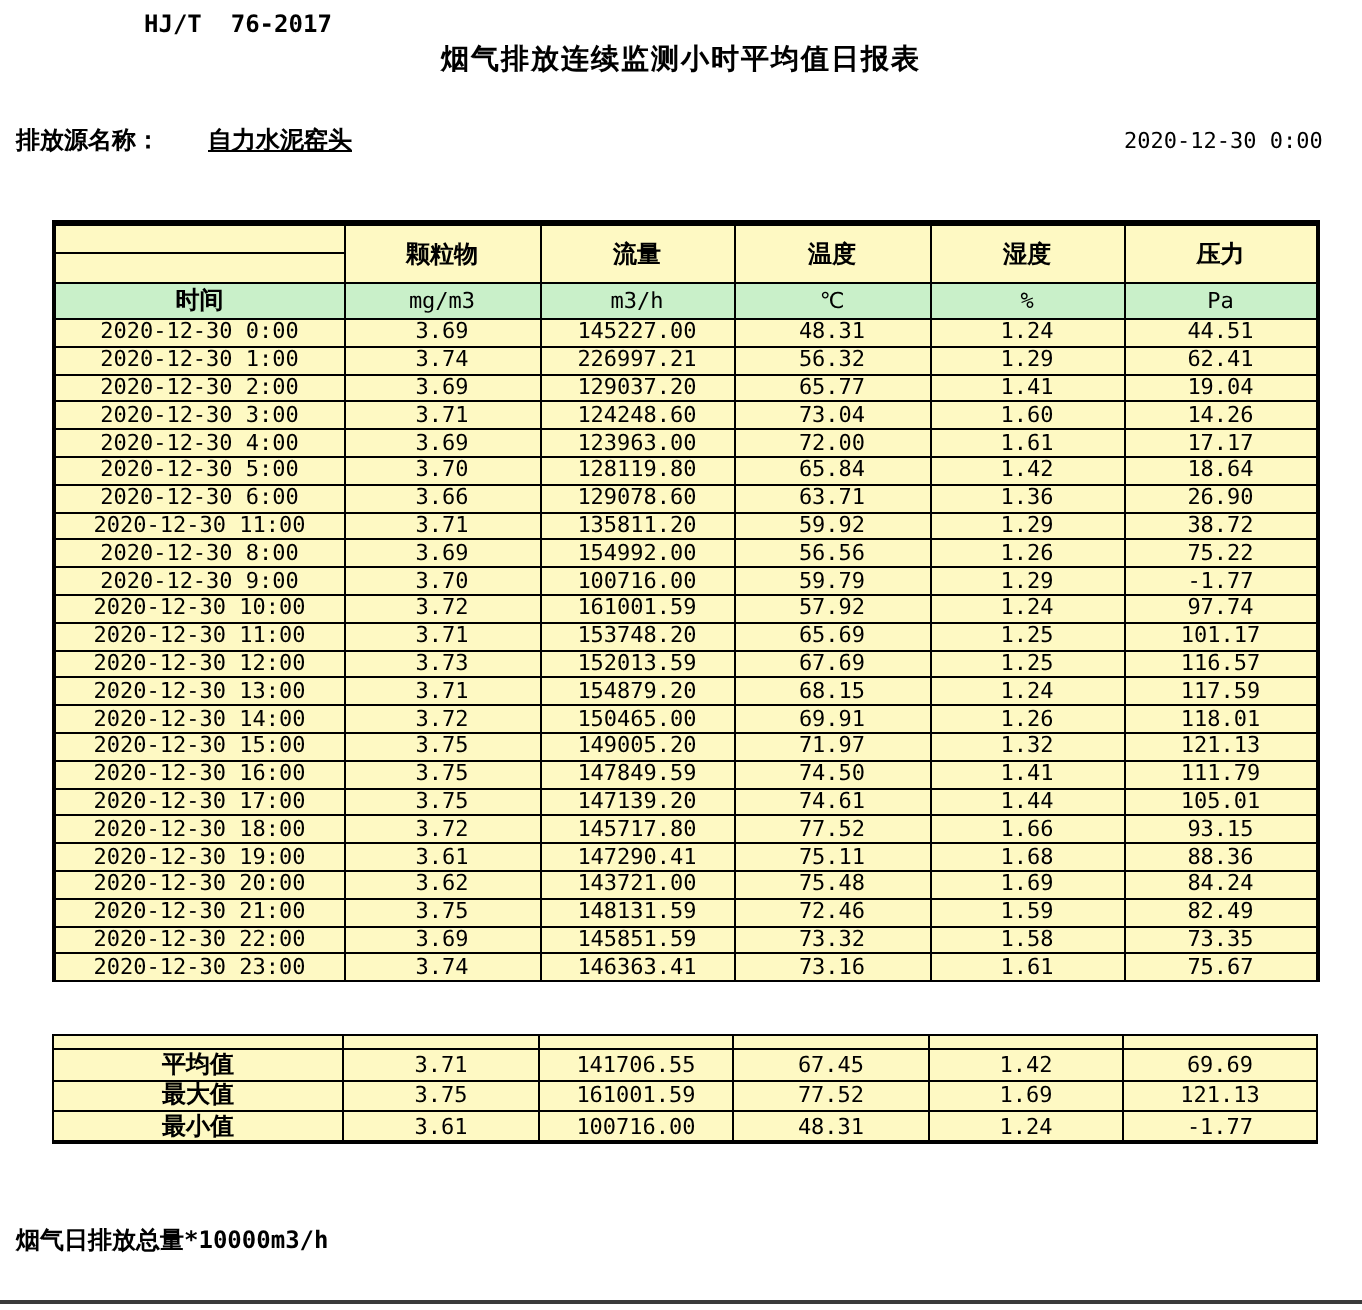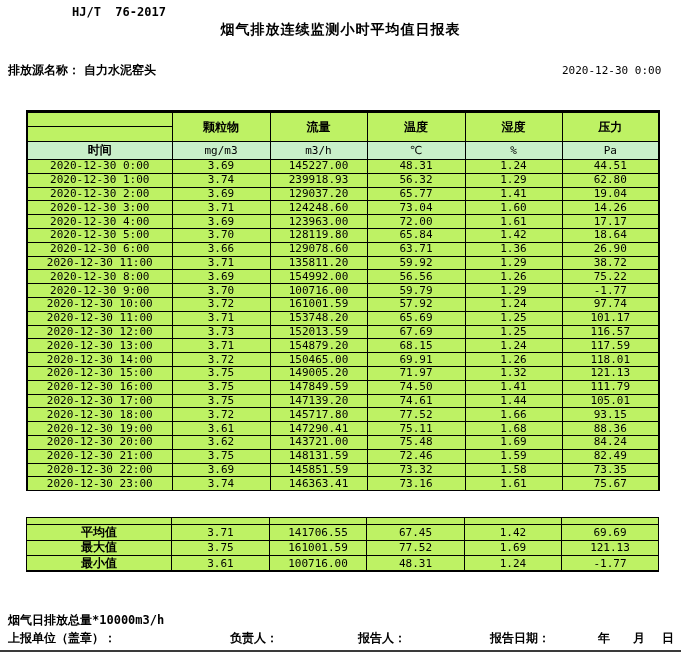--- a/index.html
+++ b/index.html
@@ -7,24 +7,24 @@
   .page {
     position:relative; width:681px; height:655px; background:#ffffff;
     font-family:"DejaVu Sans Mono","DejaVu Sans",sans-serif; color:#000;
     overflow:hidden;
   }
   .pre { white-space:pre; }
   .doc-code { position:absolute; left:28px; top:5px; font-size:12px; font-weight:bold;margin-left:44px; }
   .title { position:absolute; left:0; top:21px; width:100%; text-align:center;
            font-size:14px; font-weight:bold; letter-spacing:1px; }
   .meta { position:absolute; left:8px; top:62px; font-size:12px; font-weight:bold; }
-  .meta .src-name { margin-left:4px; }
+  .meta .src-name { margin-left:24px;text-decoration:underline; }
   .meta-date { position:absolute; left:562px; top:64px; font-size:11px; }
 
-  table { border-collapse:collapse; table-layout:fixed; position:absolute; background:#bef264; }
+  table { border-collapse:collapse; table-layout:fixed; position:absolute; background:#fef9c3; }
   th,td { border:1px solid #000; text-align:center; font-weight:normal;
           overflow:hidden; white-space:nowrap; padding:0; }
 
   #main-table { left:26px; top:110px; width:632px;
     border-top:3px solid #000; border-left:2px solid #000; border-right:2px solid #000; }
   #main-table thead tr.hrow th { height:15px; }
   .pname { font-size:12px; font-weight:bold; }
   #head-units th { background:var(--green,#c9f0c9); font-size:11px; height:14px; }
   #head-units th:first-child { font-size:12px; font-weight:bold; }
   #main-table tbody td { height:13.8px; font-size:11px; line-height:12px; }
@@ -97,24 +97,24 @@
           <td class="tcell">2020-12-30 0:00</td>
           <td>3.69</td>
           <td>145227.00</td>
           <td>48.31</td>
           <td>1.24</td>
           <td>44.51</td>
         </tr>
         <tr>
           <td class="tcell">2020-12-30 1:00</td>
           <td>3.74</td>
-          <td>239918.93</td>
+          <td>226997.21</td>
           <td>56.32</td>
           <td>1.29</td>
-          <td>62.80</td>
+          <td>62.41</td>
         </tr>
         <tr>
           <td class="tcell">2020-12-30 2:00</td>
           <td>3.69</td>
           <td>129037.20</td>
           <td>65.77</td>
           <td>1.41</td>
           <td>19.04</td>
         </tr>
         <tr>
@@ -328,24 +328,15 @@
           <td>100716.00</td>
           <td>48.31</td>
           <td>1.24</td>
           <td>-1.77</td>
         </tr>
       </tbody>
   </table>
 
   <div class="note">烟气日排放总量*10000m3/h</div>
 
-  <div class="sig">
-    <span class="s-unit">上报单位（盖章）：</span>
-    <span class="s-manager">负责人：</span>
-    <span class="s-reporter">报告人：</span>
-    <span class="s-date">报告日期：</span>
-    <span class="s-year">年</span>
-    <span class="s-month">月</span>
-    <span class="s-day">日</span>
-  </div>
 
   <div class="bottom-rule"></div>
 </div>
 
 </body></html>

